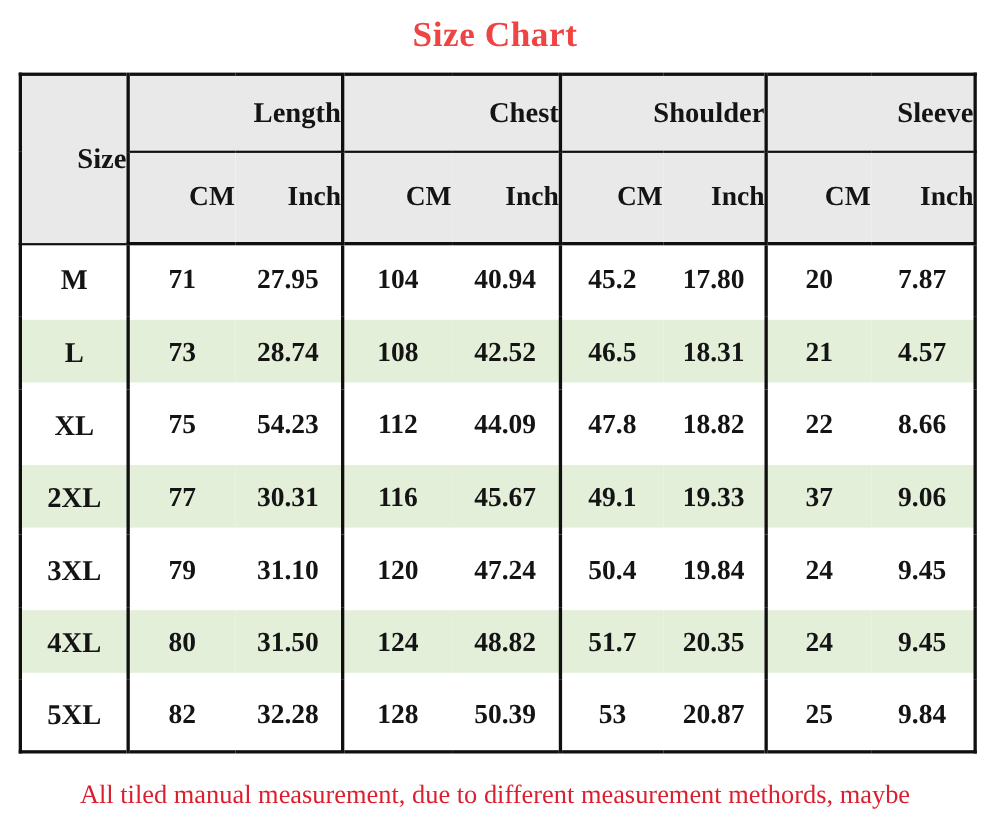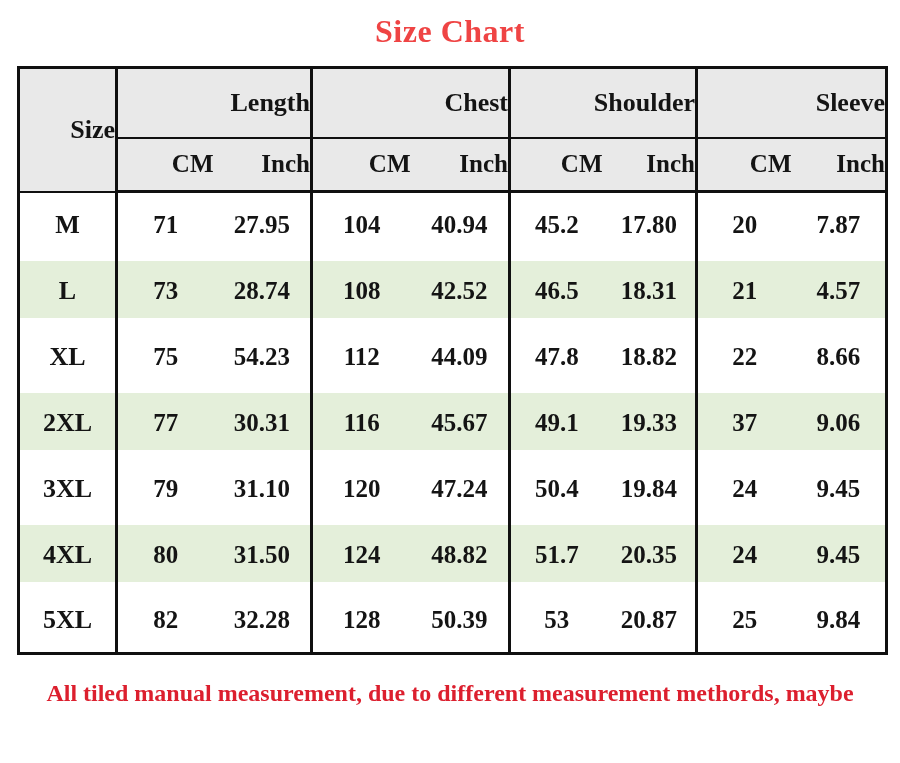--- a/index.html
+++ b/index.html
@@ -47,39 +47,39 @@
     background: #e9e9e9;
     text-align: right;
   }
   tr.group-row { height: 70px; }
   tr.group-row th { font-size: 26px; border-bottom: 2px solid #101010; }
   th.size-th {
     font-size: 26px;
     border-bottom: 3px solid #101010;
     background: #e9e9e9;
   }
-  tr.unit-row { height: 54px; }
+  tr.unit-row { height: 84px; }
   tr.unit-row th { font-size: 25px; border-bottom: 3px solid #101010; }
   tbody tr { height: 66px; }
   tbody td { font-size: 25px; }
   tbody td.size-cell { font-size: 26px; }
   
   tbody tr.alt td {
     background: linear-gradient(
       to bottom,
       #ffffff 0px, #ffffff 3px,
       #e4efda 3px, #e4efda calc(100% - 6px),
       #ffffff calc(100% - 6px), #ffffff 100%
     );
   }
   .footer-note {
     margin-top: 21px;
     text-align: center;
     color: #dc1f2e;
-    font-weight: bold;
+    font-weight: normal;
     font-size: 24px;
     line-height: 34px;
   }
 </style>
 </head>
 <body>
 
 <div class="page">
 
   <h1 class="page-title">Size Chart</h1>

